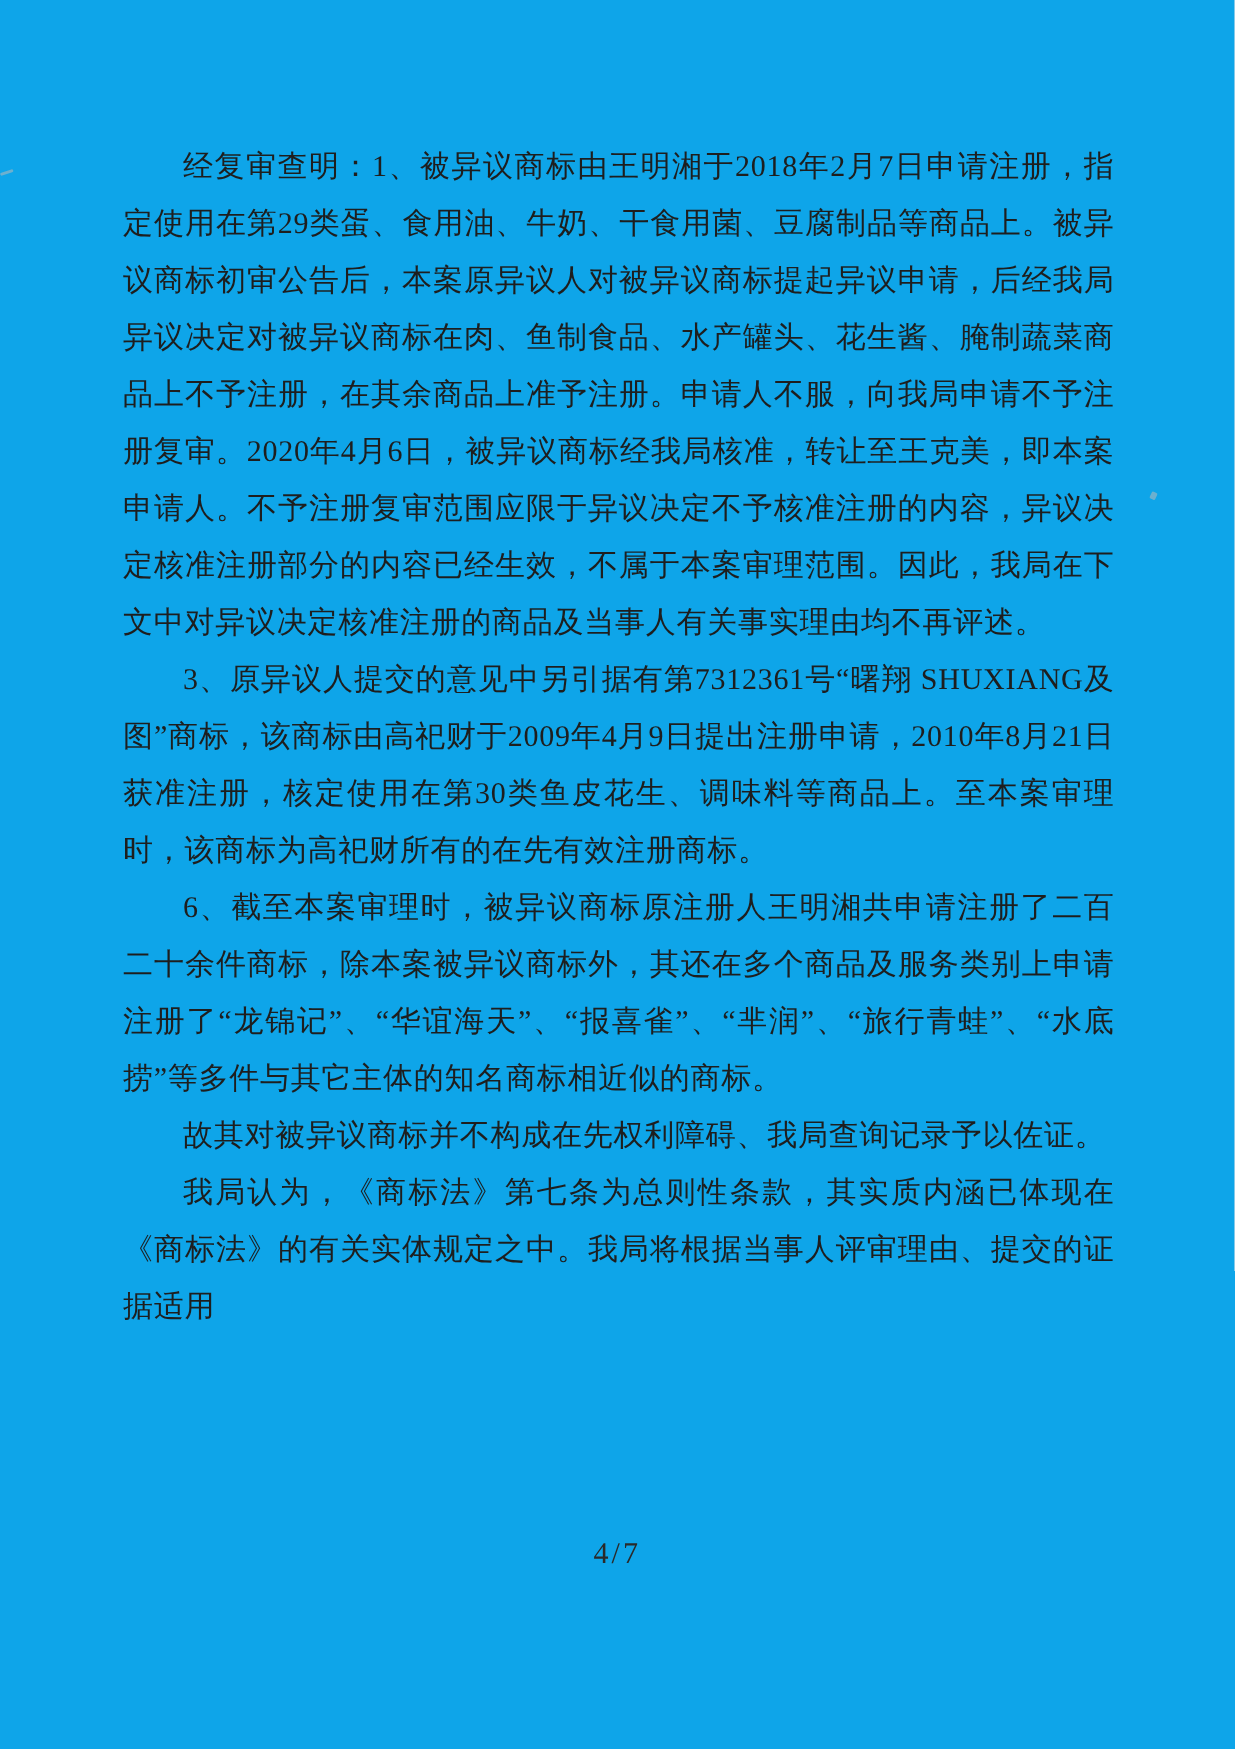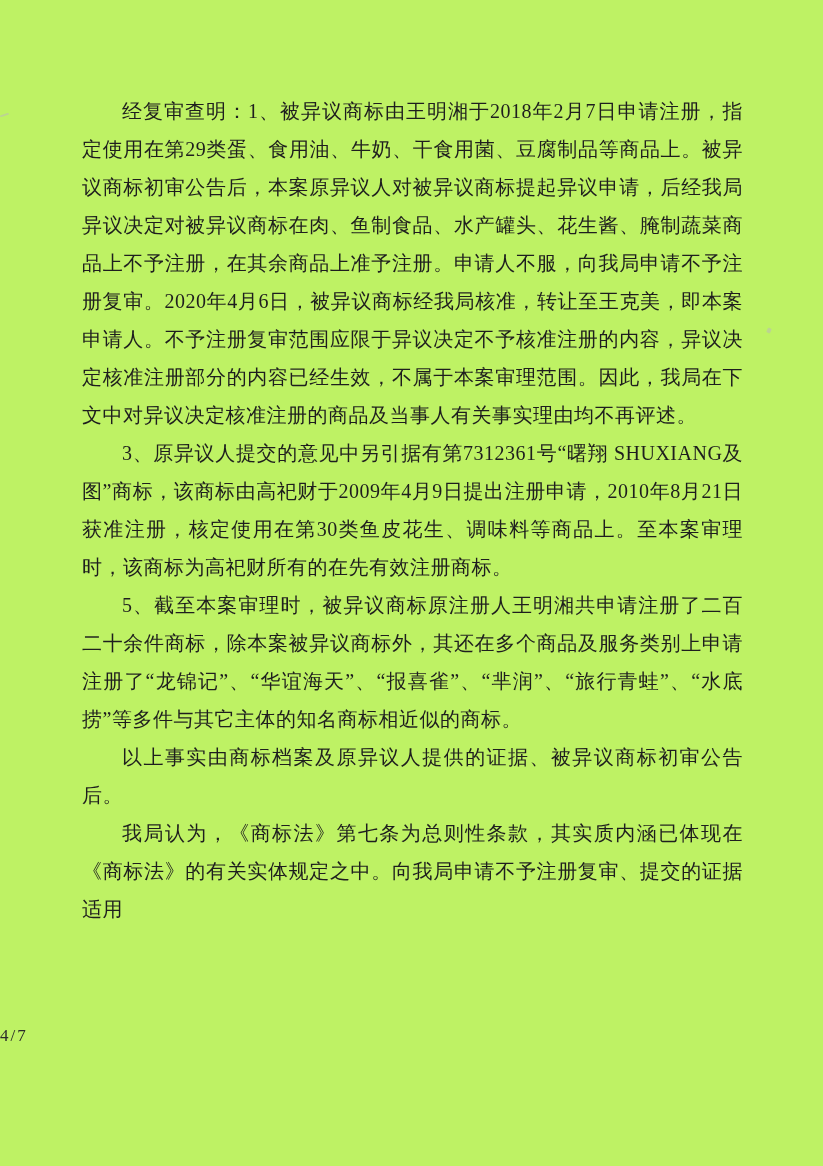--- a/index.html
+++ b/index.html
@@ -5,21 +5,21 @@
   html, body {
     margin: 0;
     padding: 0;
     background: #e8e8e8;
   }
   .page {
     position: relative;
     width: 823px;
     height: 1166px;
     margin: 0 auto;
-    background: #bef264;
+    background: #0ea5e9;
     overflow: hidden;
     font-family: "Liberation Serif", "DejaVu Serif", serif;
     color: #1e1e1e;
   }
   .doc-body {
     position: absolute;
     left: 82px;
     top: 92px;
     width: 661px;
   }
@@ -31,21 +31,22 @@
     text-align: justify;
     text-indent: 2em;
     letter-spacing: 0.5px;
     word-break: break-all;
   }
   .page-footer {
     position: absolute;
     left: 0;
     top: 1024px;
     width: 100%;
-    font-size: 17px;
+    text-align: center;
+    font-size: 20px;
     line-height: 24px;
     color: #2a2a2a;
     letter-spacing: 2px;
   }
   
   .artifact {
     position: absolute;
     background: #b9b9b9;
     opacity: 0.55;
     border-radius: 1px;
@@ -69,20 +70,20 @@
 <body>
 
 <div class="page">
 
   <div class="artifact a1"></div>
   <div class="artifact a2"></div>
 
   <div class="doc-body">
     <p>经复审查明：1、被异议商标由王明湘于2018年2月7日申请注册，指定使用在第29类蛋、食用油、牛奶、干食用菌、豆腐制品等商品上。被异议商标初审公告后，本案原异议人对被异议商标提起异议申请，后经我局异议决定对被异议商标在肉、鱼制食品、水产罐头、花生酱、腌制蔬菜商品上不予注册，在其余商品上准予注册。申请人不服，向我局申请不予注册复审。2020年4月6日，被异议商标经我局核准，转让至王克美，即本案申请人。不予注册复审范围应限于异议决定不予核准注册的内容，异议决定核准注册部分的内容已经生效，不属于本案审理范围。因此，我局在下文中对异议决定核准注册的商品及当事人有关事实理由均不再评述。</p>
     <p>3、原异议人提交的意见中另引据有第7312361号“曙翔 SHUXIANG及图”商标，该商标由高祀财于2009年4月9日提出注册申请，2010年8月21日获准注册，核定使用在第30类鱼皮花生、调味料等商品上。至本案审理时，该商标为高祀财所有的在先有效注册商标。</p>
-    <p>5、截至本案审理时，被异议商标原注册人王明湘共申请注册了二百二十余件商标，除本案被异议商标外，其还在多个商品及服务类别上申请注册了“龙锦记”、“华谊海天”、“报喜雀”、“芈润”、“旅行青蛙”、“水底捞”等多件与其它主体的知名商标相近似的商标。</p>
-    <p>以上事实由商标档案及原异议人提供的证据、被异议商标初审公告后。</p>
-    <p>我局认为，《商标法》第七条为总则性条款，其实质内涵已体现在《商标法》的有关实体规定之中。向我局申请不予注册复审、提交的证据适用</p>
+    <p>6、截至本案审理时，被异议商标原注册人王明湘共申请注册了二百二十余件商标，除本案被异议商标外，其还在多个商品及服务类别上申请注册了“龙锦记”、“华谊海天”、“报喜雀”、“芈润”、“旅行青蛙”、“水底捞”等多件与其它主体的知名商标相近似的商标。</p>
+    <p>故其对被异议商标并不构成在先权利障碍、我局查询记录予以佐证。</p>
+    <p>我局认为，《商标法》第七条为总则性条款，其实质内涵已体现在《商标法》的有关实体规定之中。我局将根据当事人评审理由、提交的证据适用</p>
   </div>
 
   <div class="page-footer">4/7</div>
 
 </div>
 
 </body></html>

